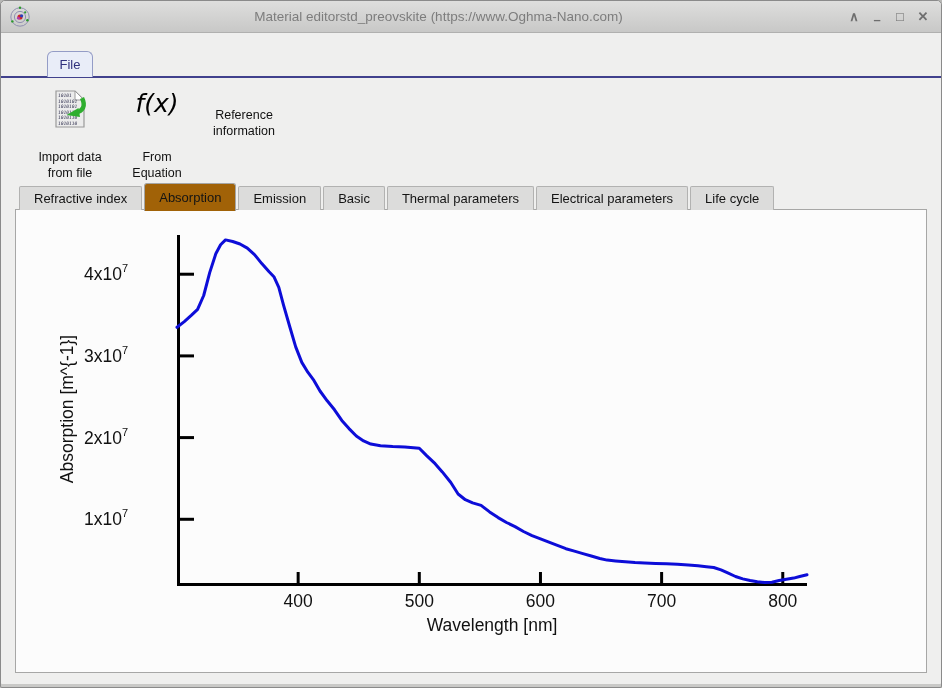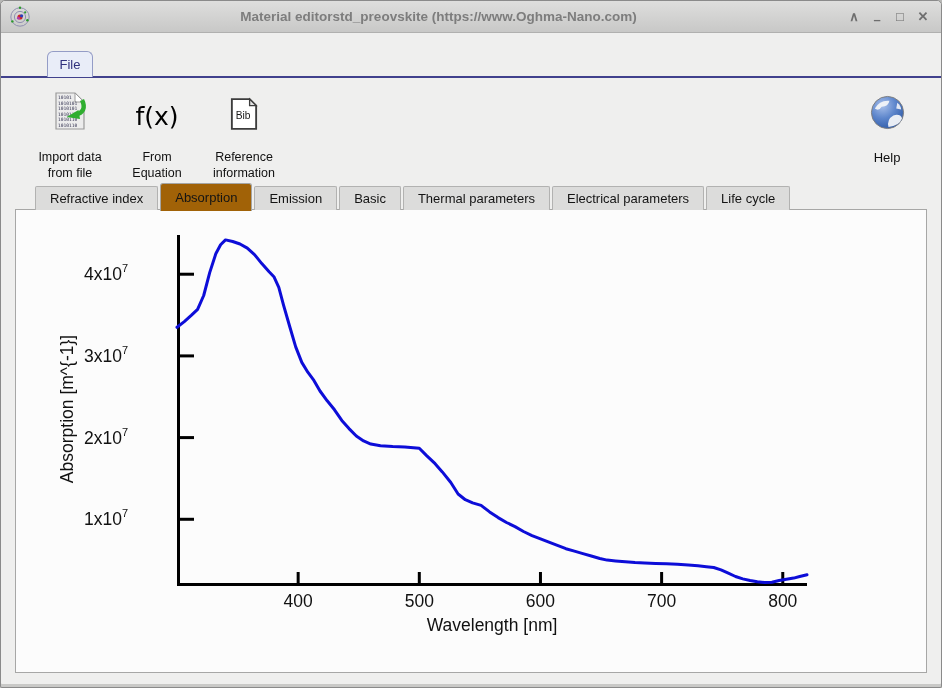--- a/index.html
+++ b/index.html
@@ -11,48 +11,48 @@
     box-shadow: inset 0 -3px 0 #c9c9c7;
   }
   
   .titlebar {
     height:32px; display:flex; align-items:center;
     background:linear-gradient(#dededd,#c8c8c7);
     border-bottom:1px solid #b0b0af; border-radius:4px 4px 0 0;
   }
   .appicon { margin-left:8px; width:22px; height:22px; display:inline-flex; }
   .title {
-    flex:1; text-align:center; color:#7d7d7d; font-weight:bold; font-size:13.5px;
+    flex:1; text-align:center; color:#7d7d7d; font-weight:normal; font-size:13.5px;
     white-space:nowrap; overflow:hidden;
   }
   .controls { display:flex; align-items:center; gap:7px; margin-right:10px; }
   .controls span {
     width:16px; text-align:center; color:#6e6e6e; font-size:13px; font-weight:bold;
     cursor:pointer; line-height:16px;
   }
   .ctrl-min { position:relative; top:3px; }
   
   .ribbonrow { height:45px; position:relative; border-bottom:2px solid #41418d; }
   .filetab {
     position:absolute; left:46px; bottom:-1px; height:26px; width:46px;
     background:#e9edf8; border:1px solid #949cc6; border-bottom:none;
     border-radius:6px 6px 0 0; color:#30307c; font-size:13px;
     display:flex; align-items:center; justify-content:center; cursor:pointer;
   }
   
   .toolbar { height:104px; display:flex; align-items:flex-start; padding:11px 0 0 22px; }
   .tool { width:94px; text-align:center; cursor:pointer; }
   .tool.t-eq { width:80px; }
-  .ticon { height:42px; display:flex; align-items:flex-end; justify-content:center; }
+  .ticon { height:42px; display:flex; align-items:flex-start; justify-content:center;font-style:italic; }
   .tlabel { font-size:12.5px; line-height:15.5px; color:#111; margin-top:19px; }
   .fx { font-size:25px; color:#000; font-family:"DejaVu Sans", sans-serif; }
   .help-tool { margin-left:auto; margin-right:22px; width:64px; text-align:center; cursor:pointer; }
   .help-tool .tlabel { font-size:13px; }
   
-  .tabbar { display:flex; align-items:flex-end; padding-left:34px; height:28px; position:relative; z-index:2; }
+  .tabbar { display:flex; align-items:flex-end; padding-left:18px; height:28px; position:relative; z-index:2; }
   .tab {
     background:#dcdcdb; border:1px solid #b2b2b1; border-bottom:none;
     height:24px; line-height:23px; padding:0 14px; font-size:13px; color:#141414;
     margin-right:2px; border-radius:2px 2px 0 0; cursor:pointer; white-space:nowrap;
   }
   .tab.active {
     background:#a16207; height:28px; line-height:28px; border-color:#a5a5a4;
     margin-bottom:-1px; border-radius:3px 3px 0 0; position:relative; z-index:3;
   }
   
@@ -127,51 +127,26 @@
       <div class="ticon">
         <span class="fx">f(x)</span>
       </div>
       <div class="tlabel">
         <div>From</div>
         <div>Equation</div>
       </div>
     </div>
 
     <div class="tool">
-      <div class="ticon">
-        <svg viewBox="0 0 30 36" width="28" height="34">
-          <path d="M2 2 h19 l7 7 v25 h-26 z" fill="#ffffff" stroke="#3c3c3c" stroke-width="2"></path>
-          <path d="M21 2 l7 7 h-7 z" fill="#e2e2e2" stroke="#3c3c3c" stroke-width="1.4"></path>
-          <text x="14" y="23" text-anchor="middle" font-size="11" fill="#1a1a1a" font-family="Liberation Sans, sans-serif">Bib</text>
-        </svg>
-      </div>
       <div class="tlabel">
         <div>Reference</div>
         <div>information</div>
       </div>
     </div>
 
-    <div class="help-tool">
-      <div class="ticon">
-        <svg viewBox="0 0 38 38" width="37" height="37">
-          <defs>
-            <radialGradient id="gg" cx="35%" cy="28%" r="80%">
-              <stop offset="0" stop-color="#a9c0ea"></stop>
-              <stop offset="0.5" stop-color="#5d86cc"></stop>
-              <stop offset="1" stop-color="#2d59a6"></stop>
-            </radialGradient>
-          </defs>
-          <circle cx="19" cy="19" r="16.5" fill="url(#gg)" stroke="#7d7d7d" stroke-width="1"></circle>
-          <path d="M6 15 q5 -9 15 -8 q-1 6 -8 6 q-3 5 -7 2 z" fill="#f2f4f8" opacity="0.95"></path>
-          <path d="M20 34 q-2 -8 5 -12 q7 -2 9 3 q-3 8 -14 9 z" fill="#f2f4f8" opacity="0.95"></path>
-          <path d="M29 9 q4 3 4 7 l-5 -1 z" fill="#f2f4f8" opacity="0.9"></path>
-        </svg>
-      </div>
-      <div class="tlabel">Help</div>
-    </div>
   </div>
 
   <div class="tabbar" id="tabbar">
       <div class="tab">Refractive index</div>
       <div class="tab active">Absorption</div>
       <div class="tab">Emission</div>
       <div class="tab">Basic</div>
       <div class="tab">Thermal parameters</div>
       <div class="tab">Electrical parameters</div>
       <div class="tab">Life cycle</div>

